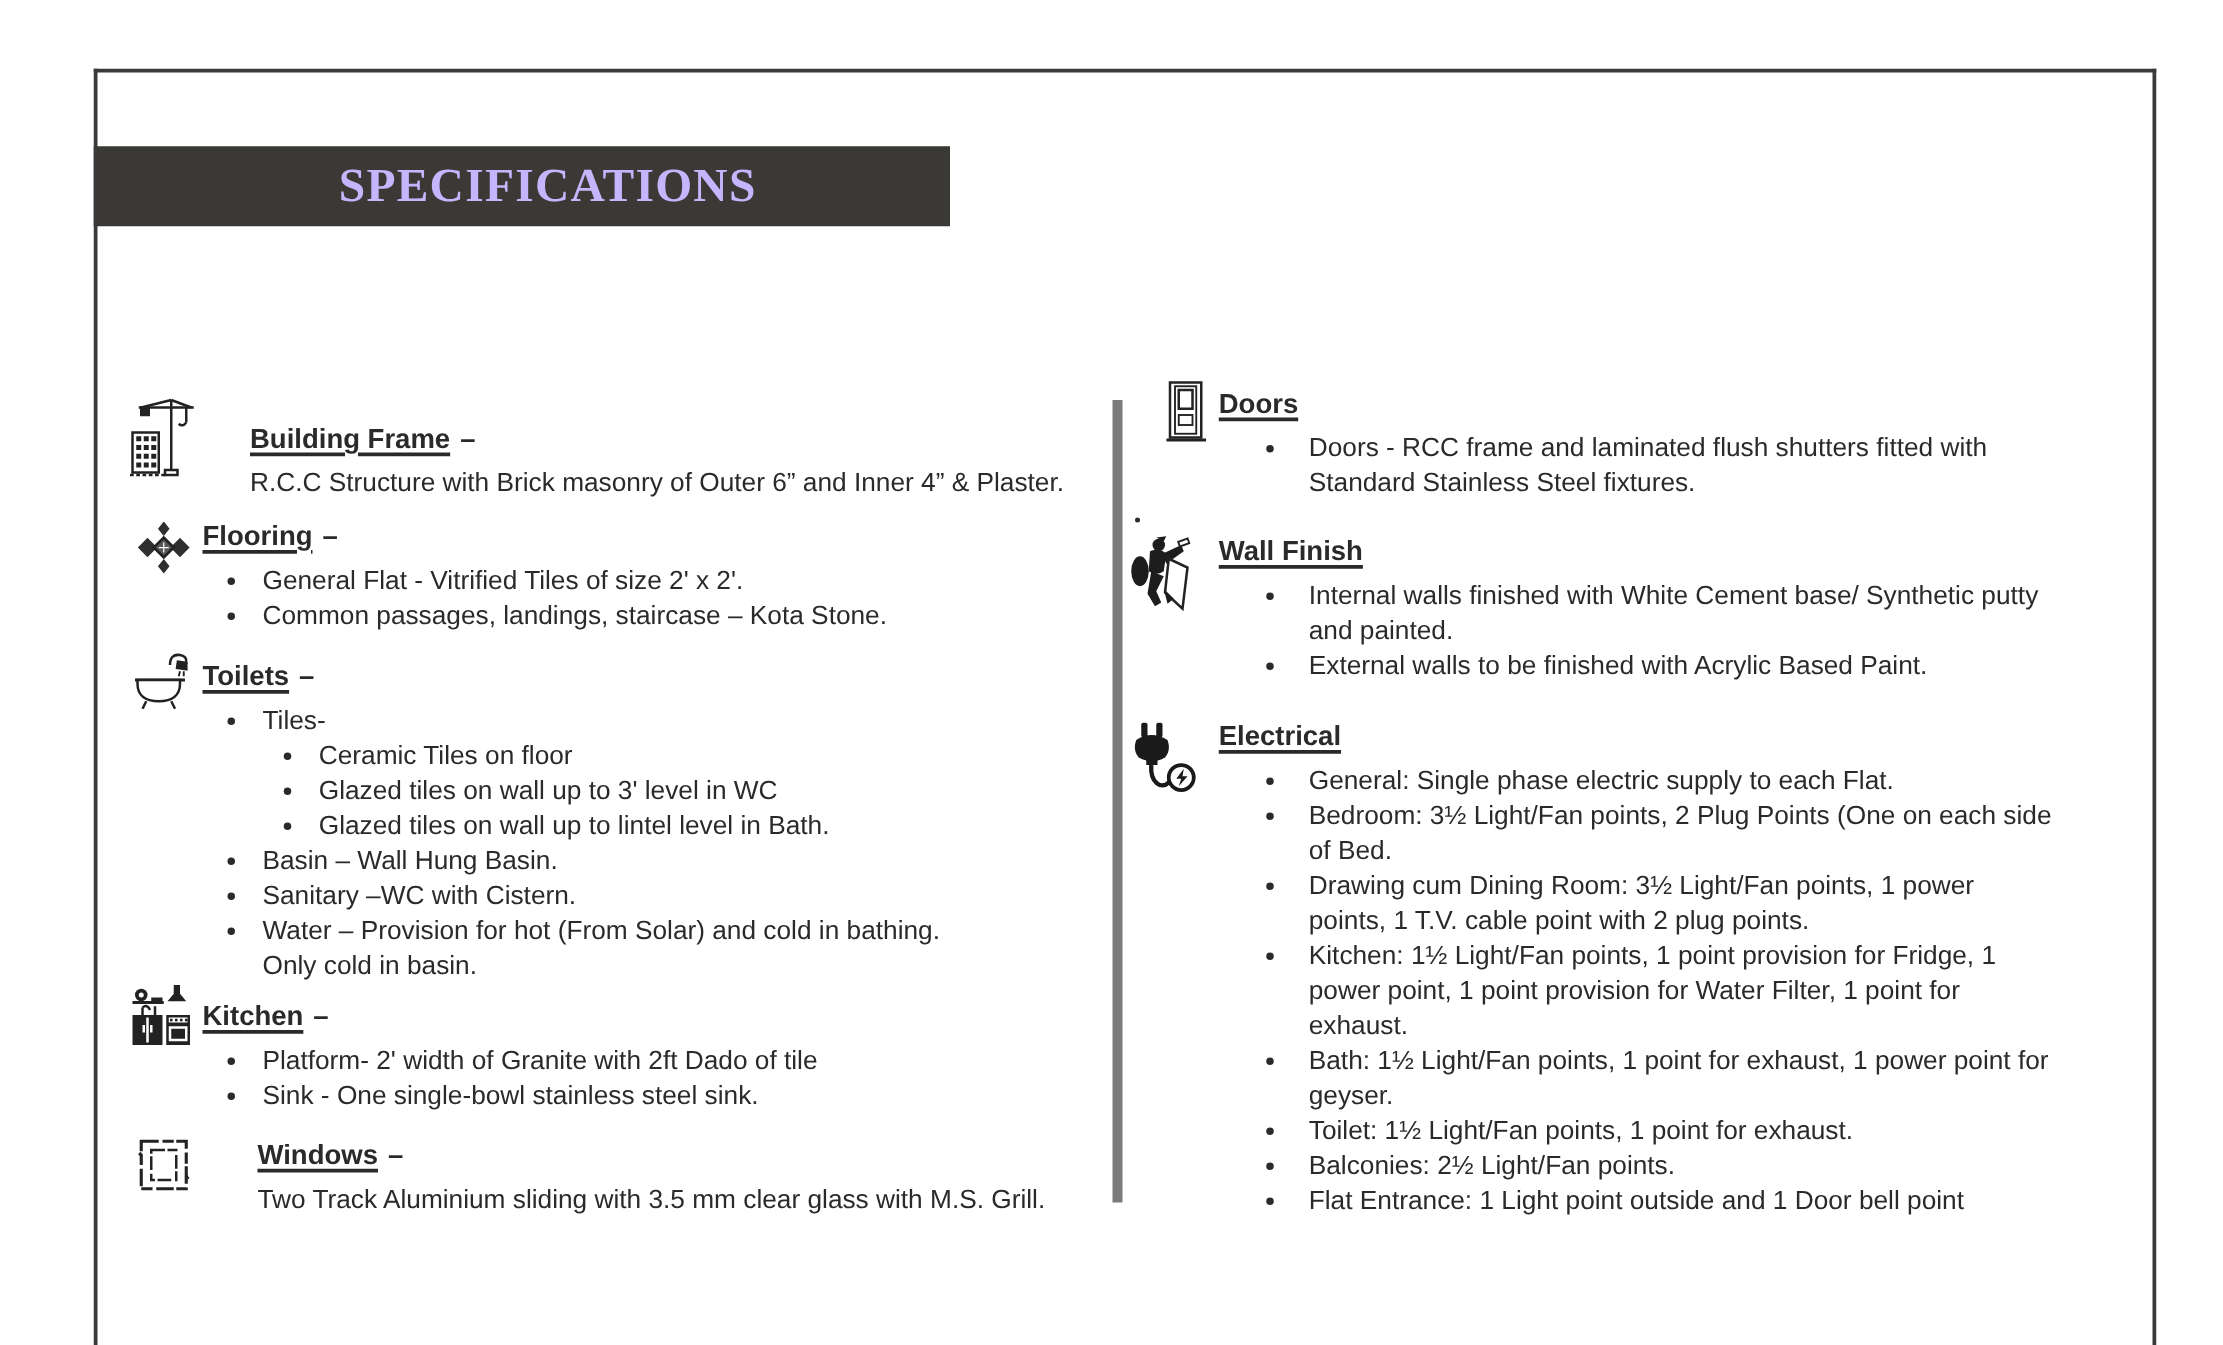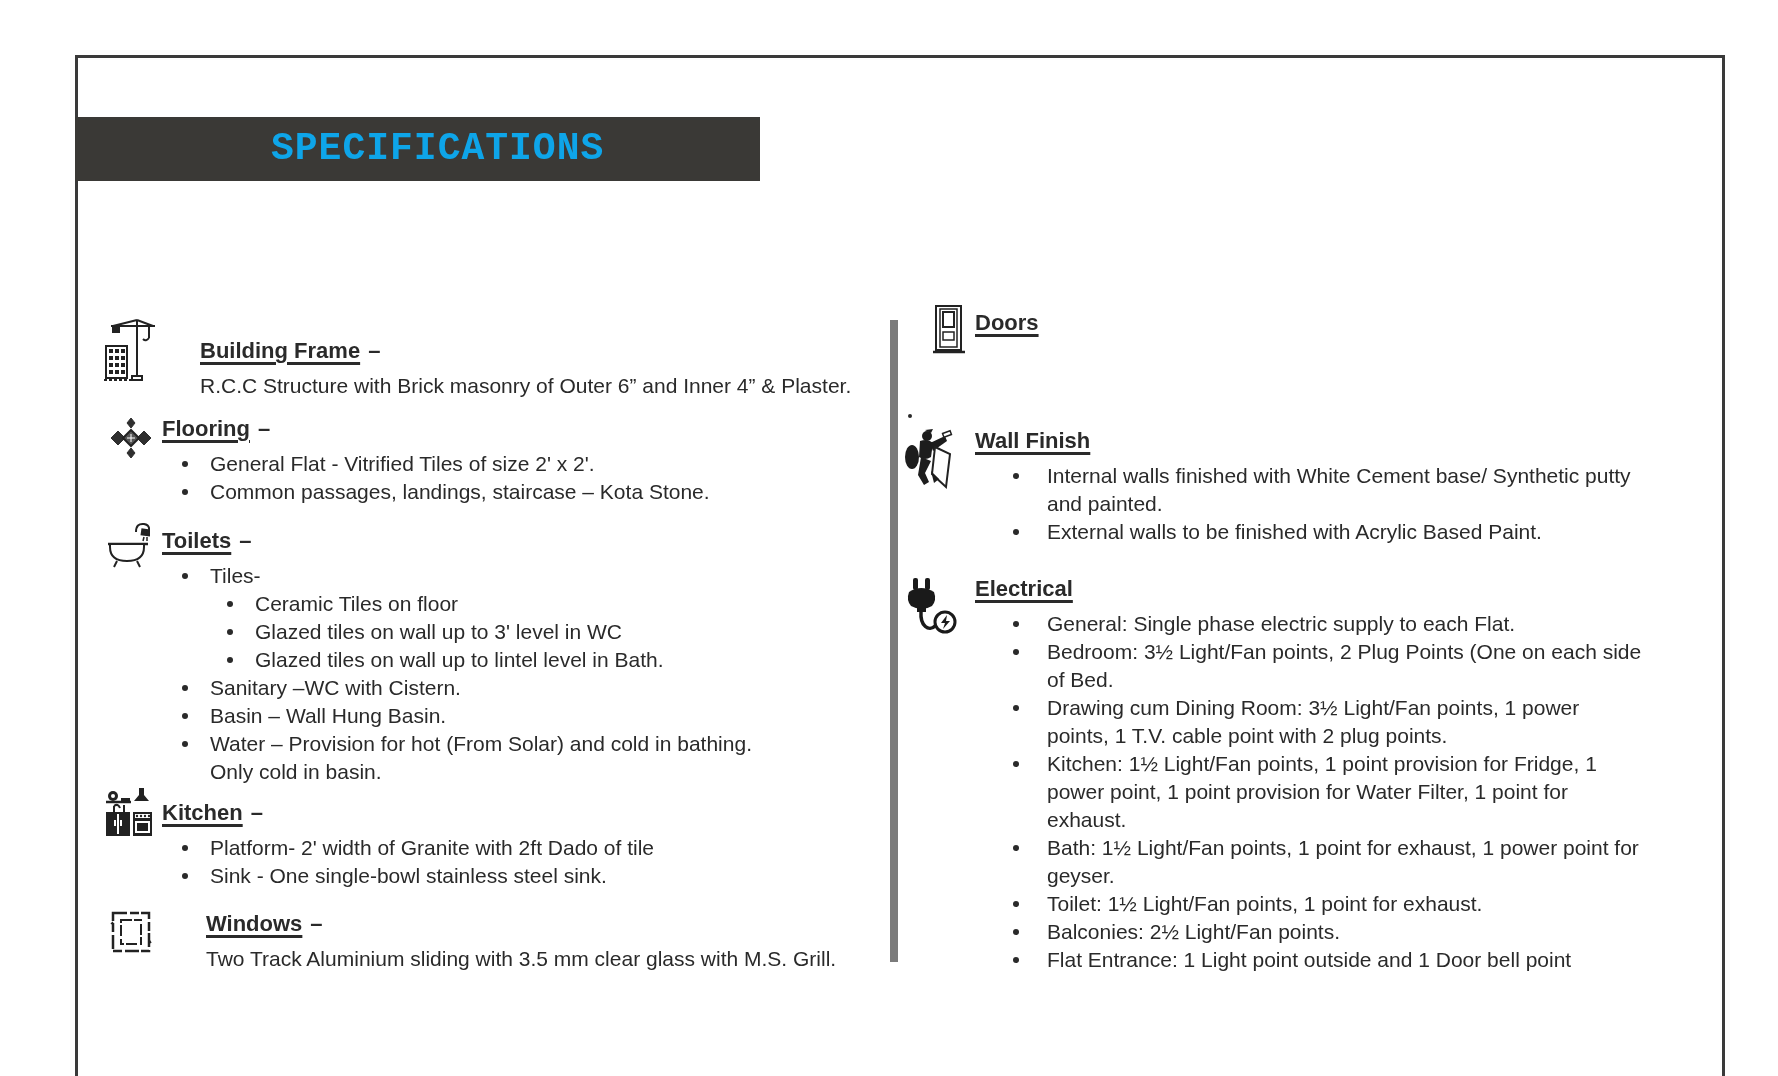--- a/index.html
+++ b/index.html
@@ -11,22 +11,22 @@
   .page-border{
     position:absolute;left:75px;top:55px;width:1644px;height:1060px;
     border:3px solid #3a3a3a;border-bottom:none;background:transparent;
   }
   .title-bar{
     position:absolute;left:75px;top:117px;width:685px;height:64px;
     background:#3a3936;
   }
   .title-bar .t{
     position:absolute;left:196px;top:0;line-height:64px;
-    font-family:Liberation Mono, monospace;font-weight:bold;font-size:38px;
-    letter-spacing:1px;color:#0ea5e9;white-space:nowrap;text-align:center;
+    font-family:Liberation Serif, serif;font-weight:bold;font-size:38px;
+    letter-spacing:1px;color:#c4b5fd;white-space:nowrap;text-align:center;
   }
   .column-divider{
     position:absolute;left:890px;top:320px;width:8px;height:642px;background:#7b7b7b;
   }
   
   .sec{position:absolute;}
   .sec-head{line-height:30px;margin-bottom:4px;white-space:nowrap;}
   .sec-title{
     font-weight:bold;font-size:22px;
     text-decoration:underline;text-decoration-thickness:2.5px;text-underline-offset:4px;
@@ -207,22 +207,22 @@
 
 <div class="sec lsec" style="left:162px;top:526px;width:745px;">
   <div class="sec-head">
     <span class="sec-title">Toilets</span><span class="sec-dash">–</span>
   </div>
   <div class="blist">
     <div class="b"><span class="dot"></span><span>Tiles-</span></div>
     <div class="b sb"><span class="dot"></span><span>Ceramic Tiles on floor</span></div>
     <div class="b sb"><span class="dot"></span><span>Glazed tiles on wall up to 3' level in WC</span></div>
     <div class="b sb"><span class="dot"></span><span>Glazed tiles on wall up to lintel level in Bath.</span></div>
+    <div class="b"><span class="dot"></span><span>Basin – Wall Hung Basin.</span></div>
     <div class="b"><span class="dot"></span><span>Sanitary –WC with Cistern.</span></div>
-    <div class="b"><span class="dot"></span><span>Basin – Wall Hung Basin.</span></div>
     <div class="b" style="width:560px;"><span class="dot"></span><span>Water – Provision for hot (From Solar) and cold in bathing. Only cold in basin.</span></div>
   </div>
 </div>
 
 <div class="sec lsec" style="left:162px;top:798px;width:745px;">
   <div class="sec-head">
     <span class="sec-title">Kitchen</span><span class="sec-dash">–</span>
   </div>
   <div class="blist">
     <div class="b"><span class="dot"></span><span>Platform- 2' width of Granite with 2ft Dado of tile</span></div>
@@ -233,20 +233,23 @@
 <div class="sec lsec" style="left:162px;top:909px;width:745px;margin-left:44px;">
   <div class="sec-head">
     <span class="sec-title">Windows</span><span class="sec-dash">–</span>
   </div>
   <div class="sec-line">Two Track Aluminium sliding with 3.5 mm clear glass with M.S. Grill.</div>
 </div>
 
 <div class="sec rsec" style="left:975px;top:308px;width:680px;">
   <div class="sec-head">
     <span class="sec-title">Doors</span>
+  </div>
+  <div class="blist">
+    <div class="b"><span class="dot"></span><span>Doors - RCC frame and laminated flush shutters fitted with Standard Stainless Steel fixtures.</span></div>
   </div>
 </div>
 
 <div class="sec rsec" style="left:975px;top:426px;width:680px;">
   <div class="sec-head">
     <span class="sec-title">Wall Finish</span>
   </div>
   <div class="blist">
     <div class="b"><span class="dot"></span><span>Internal walls finished with White Cement base/ Synthetic putty and painted.</span></div>
     <div class="b"><span class="dot"></span><span>External walls to be finished with Acrylic Based Paint.</span></div>

